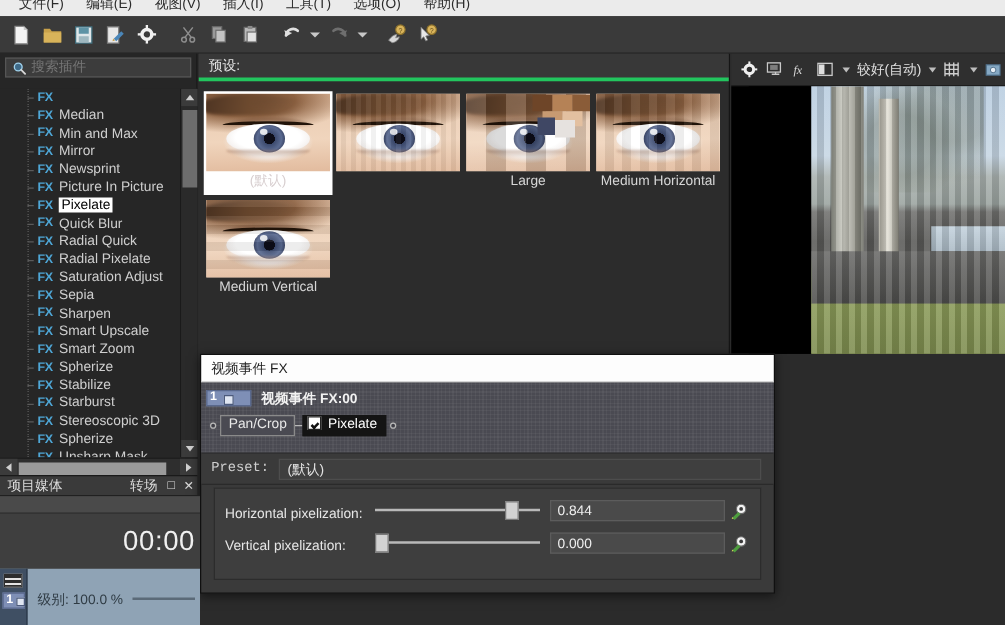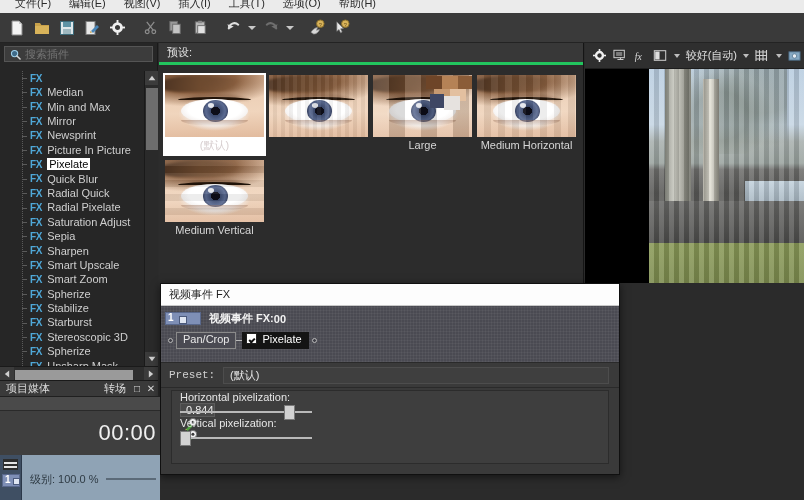--- a/index.html
+++ b/index.html
@@ -337,21 +337,21 @@
   .pp-head {
     height: 24px; display: flex; align-items: center;
     border-bottom: 1px solid #4d4d4d; padding: 0 8px;
   }
   .pp-title { font-size: 13px; font-weight: bold; color: #ffffff; }
   .pp-spacer { flex: 1; }
   .pp-about { font-size: 11px; color: #d8d8d8; margin-right: 12px; }
   .pp-help { font-size: 11px; color: #d8d8d8; }
 
   .param {
-    height: 26px; display: flex; align-items: flex-start; padding: 0 6px 0 8px; flex-direction: column;
+    height: 26px; display: flex; align-items: flex-end; padding: 0 6px 0 8px;
   }
   .param .pname { width: 120px; font-size: 11px; color: #e6e6e6; white-space: nowrap; }
   .slider { position: relative; width: 132px; height: 18px; margin-right: 8px; }
   .slider .track {
     position: absolute; left: 0; right: 0; top: 8px; height: 2px;
     background: #b9b9b9;
   }
   .slider .knob {
     position: absolute; top: 2px; width: 11px; height: 15px;
     background: #d2d2d2; border: 1px solid #7a7a7a;
@@ -899,20 +899,21 @@
             </svg>
         </span>
       </div>
 
       <div class="param">
         <span class="pname">Vertical pixelization:</span>
         <span class="slider">
           <span class="track"></span>
           <span class="knob" style="left:0px"></span>
         </span>
+        <span class="numfield">0.000</span>
         <span class="keyic">
           <svg width="15" height="15" viewBox="0 0 16 16">
               <circle cx="9.5" cy="5.5" r="4" fill="#f2f2f2" stroke="#6d6d6d"></circle>
               <circle cx="9.5" cy="5.5" r="1.6" fill="#3a3a3a"></circle>
               <path d="M2 13l5-5 2 2-5 5z" fill="#4f9e3f"></path>
               <path d="M1.5 14l.4-1.6 1.2 1.2z" fill="#d6d65a"></path>
             </svg>
         </span>
       </div>
     </div>

